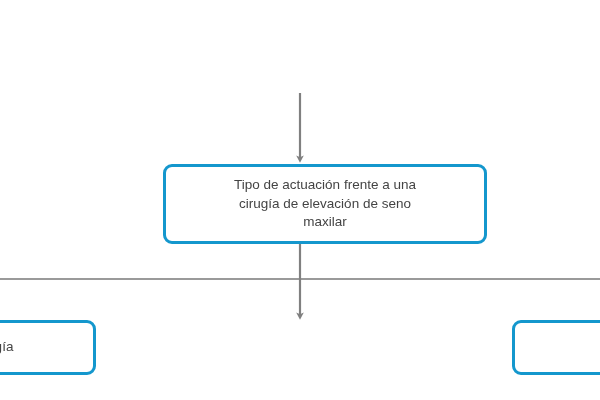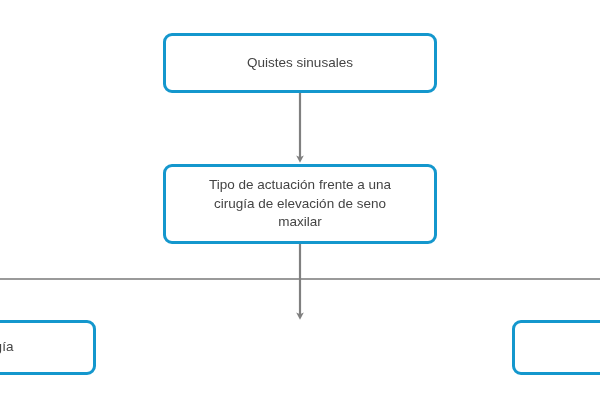--- a/index.html
+++ b/index.html
@@ -42,21 +42,21 @@
     font-size: 13.5px;
     line-height: 1.38;
     padding: 4px 10px;
   }
   .node-label {
     display: block;
     white-space: pre-line;
   }
   
   #node-root      { left: 163px; top: 33px;  width: 274px; height: 60px; }
-  #node-decision  { left: 163px; top: 164px; width: 274px; height: 80px; }
+  #node-decision  { left: 163px; top: 164px; width: 324px; height: 80px; }
   #node-left      { left: -120px; top: 320px; width: 216px; height: 55px; }
   #node-middle    { left: 163px; top: 320px; width: 274px; height: 55px; }
   #node-right     { left: 512px; top: 320px; width: 216px; height: 55px; }
   
   #node-left  .node-label { text-align: right; padding-right: 4px; }
 </style>
 </head>
 <body>
 
 <div id="canvas">
@@ -70,23 +70,20 @@
 
     <line x1="0" y1="279" x2="600" y2="279" stroke="#9a9a9a" stroke-width="2.2"></line>
 
     <line x1="300" y1="93" x2="300" y2="159" stroke="#808080" stroke-width="2.2" marker-end="url(#arrowhead)"></line>
 
     <line x1="300" y1="244" x2="300" y2="279" stroke="#808080" stroke-width="2.2"></line>
 
     <line x1="300" y1="279" x2="300" y2="316" stroke="#808080" stroke-width="2.2" marker-end="url(#arrowhead)"></line>
   </svg>
 
-  <div class="node" id="node-root">
-    <span class="node-label">Quistes sinusales</span>
-  </div>
 
   <div class="node" id="node-decision">
     <span class="node-label">Tipo de actuación frente a una
 cirugía de elevación de seno
 maxilar</span>
   </div>
 
   <div class="node" id="node-left">
     <span class="node-label">la cirugía</span>
   </div>

